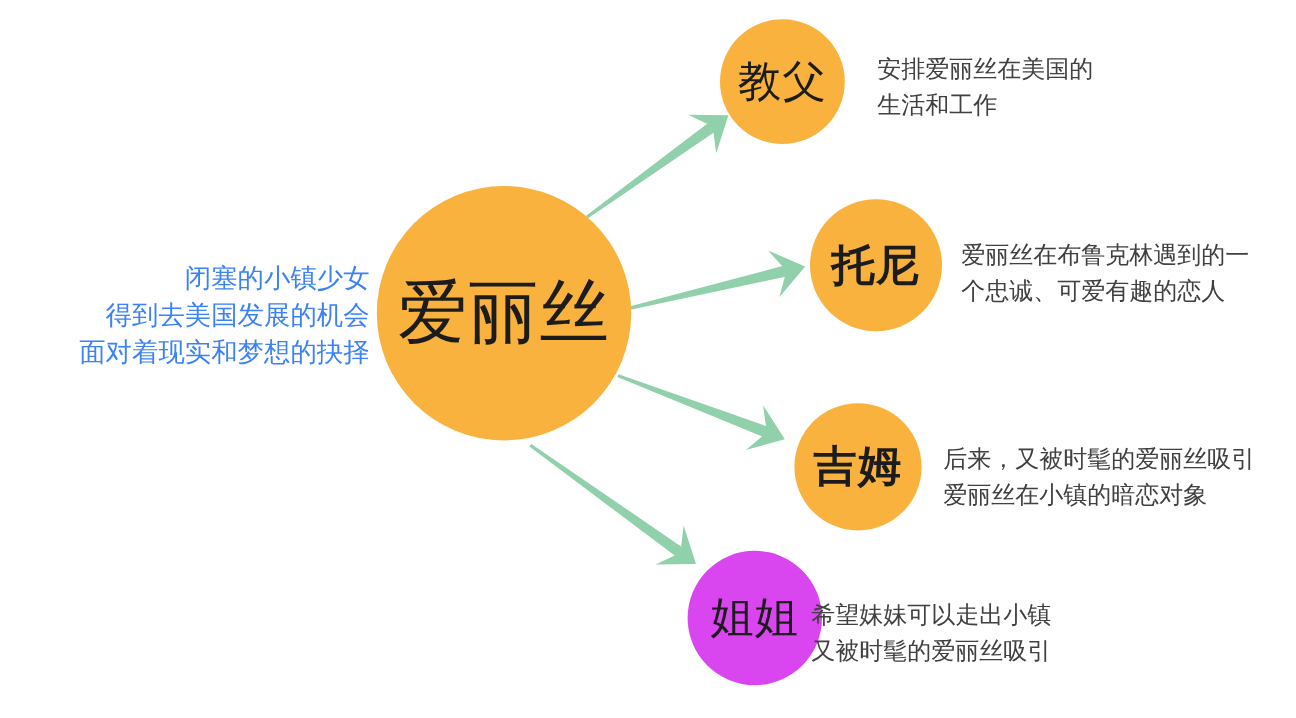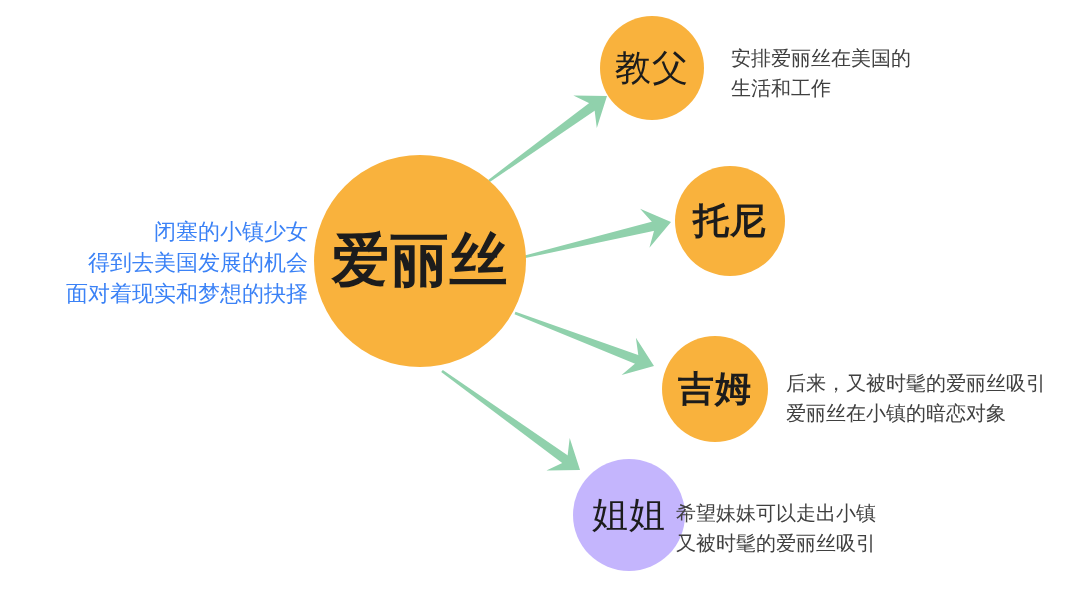--- a/index.html
+++ b/index.html
@@ -25,21 +25,20 @@
     display: flex;
     align-items: center;
     justify-content: center;
     color: #1c1c1c;
   }
   .node-center {
     left: 314px; top: 155px;
     width: 212px; height: 212px;
     font-size: 58px;
     letter-spacing: 1px;
-    font-weight: bold;
   }
   .node-sm { font-size: 36px; letter-spacing: 1px; }
   .node-godfather { left: 600px; top: 16px;  width: 104px; height: 104px; text-align: center; }
   .node-tony      { left: 675px; top: 166px; width: 110px; height: 110px; font-weight: bold; }
   .node-jim       { left: 662px; top: 336px; width: 106px; height: 106px; }
   .node-sister    { left: 573px; top: 459px; width: 112px; height: 112px; }
   .intro {
     position: absolute;
     right: 772px; top: 216px;
     width: 300px;
@@ -100,31 +99,33 @@
   </div>
   <div class="desc desc-godfather">
     <div>安排爱丽丝在美国的</div>
     <div>生活和工作</div>
   </div>
 
   <div class="node node-sm node-tony" style="background: rgb(249, 178, 61);">
     <span>托尼</span>
   </div>
   <div class="desc desc-tony">
+    <div>爱丽丝在布鲁克林遇到的一</div>
+    <div>个忠诚、可爱有趣的恋人</div>
   </div>
 
   <div class="node node-sm node-jim" style="background: rgb(249, 178, 61); font-weight: bold;">
     <span>吉姆</span>
   </div>
   <div class="desc desc-jim">
     <div>后来，又被时髦的爱丽丝吸引</div>
     <div>爱丽丝在小镇的暗恋对象</div>
   </div>
 
-  <div class="node node-sm node-sister" style="background: #c4b5fd;">
+  <div class="node node-sm node-sister" style="background: #d946ef;">
     <span>姐姐</span>
   </div>
   <div class="desc desc-sister">
     <div>希望妹妹可以走出小镇</div>
     <div>又被时髦的爱丽丝吸引</div>
   </div>
 
 </div>
 
 </body></html>

